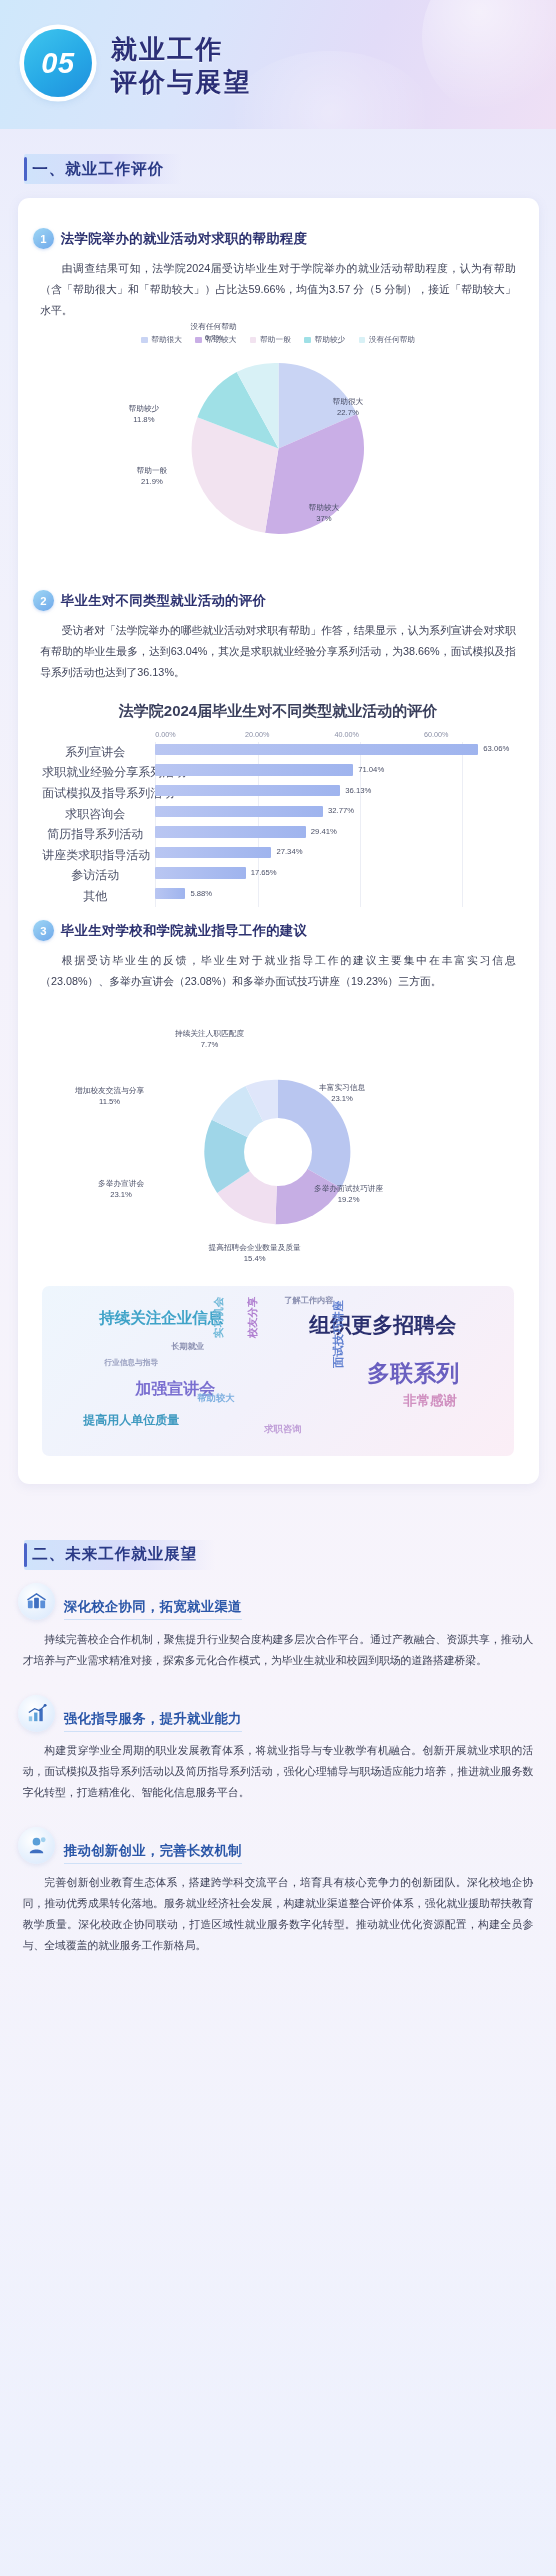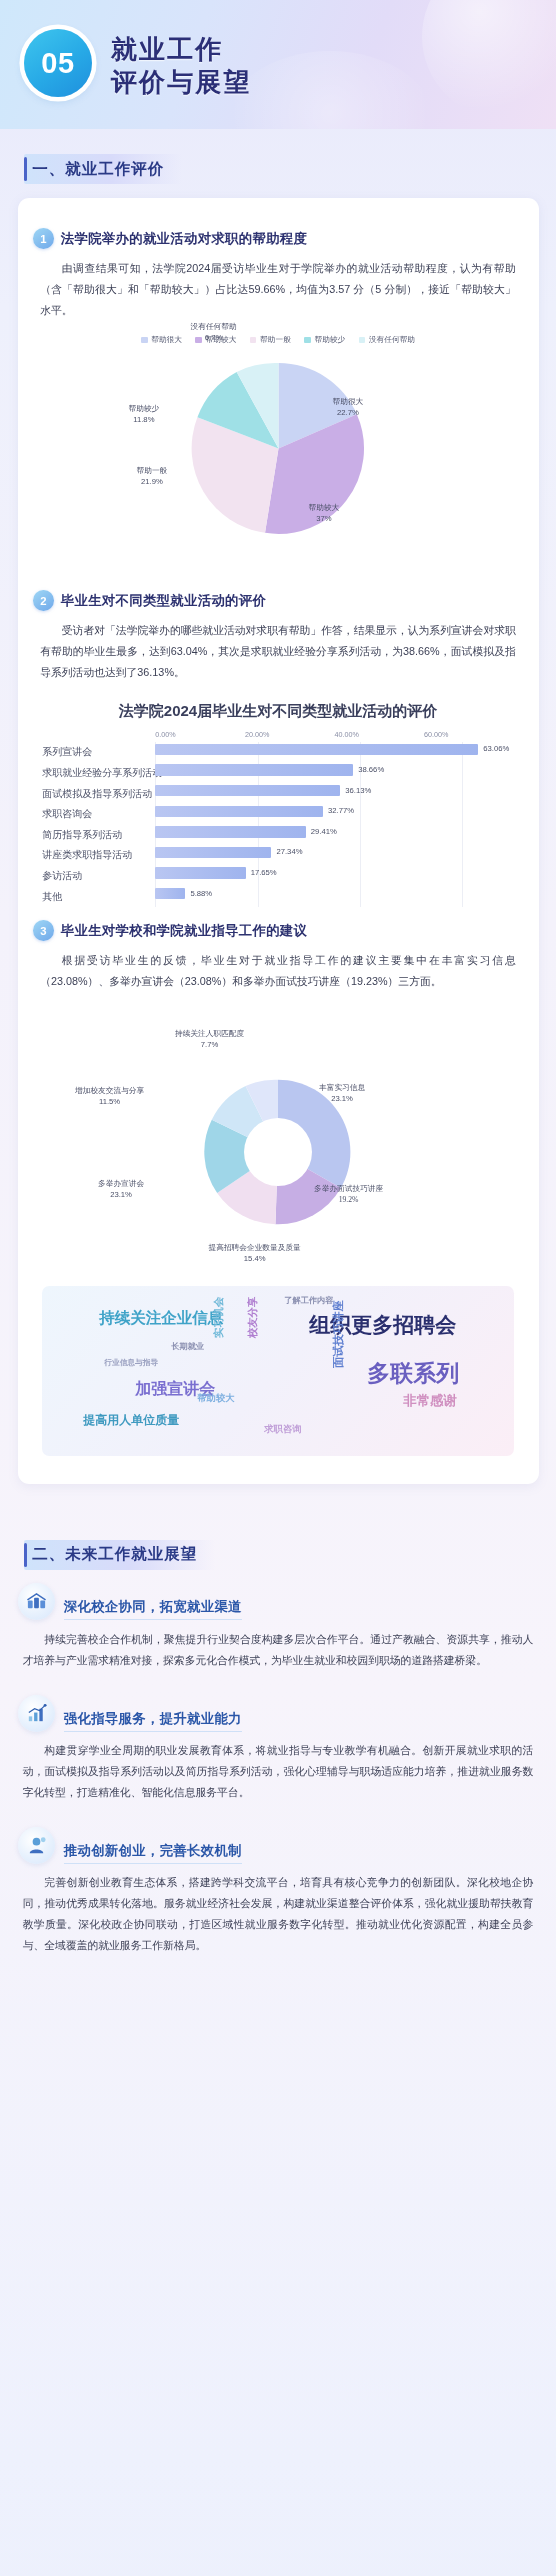--- a/index.html
+++ b/index.html
@@ -33,21 +33,21 @@
     background: radial-gradient(circle at 50% 40%, rgba(255,255,255,.35), rgba(255,255,255,0) 70%);
   }
   .num-badge {
     position: absolute; left: 24px; top: 29px;
     width: 68px; height: 68px; border-radius: 50%;
     background: linear-gradient(145deg, #3fc6ee 0%, #27a9e6 55%, #1f8fdd 100%);
     box-shadow: 0 0 0 4.6px #ffffff, 0 3.1px 9.3px rgba(40,120,190,.25);
     display: flex; align-items: center; justify-content: center;
   }
   .num-badge span {
-    color: #fff; font-size: 29px; font-weight: bold; letter-spacing: 0.5px;
+    color: #fff; font-size: 29px; font-weight: bold; letter-spacing: 0.5px; font-style: italic;
   }
   .header-title {
     position: absolute; left: 111px; top: 33px;
   }
   .header-title .line {
     font-size: 26px; font-weight: bold; color: #2b2f77;
     letter-spacing: 2.1px; line-height: 1.28;
     text-shadow: 0 1px 1.5px rgba(255,255,255,.75);
   }
 
@@ -140,22 +140,22 @@
   .bar-grid {
     position: absolute; top: 0; bottom: 0; left: 113px; right: 0;
   }
   .bar-grid i {
     position: absolute; top: 0; bottom: 0; width: 0.5px; background: #eceef5;
   }
   .bar-row {
     display: flex; align-items: center; height: 20.6px; position: relative;
   }
   .bar-row .lbl {
-    width: 113px; text-align: left; padding-right: 7.2px;
-    font-size: 10px; color: #4c5168; white-space: nowrap;
+    width: 113px; text-align: center; padding-right: 7.2px;
+    font-size: 12px; color: #4c5168; white-space: nowrap;
   }
   .bar-row .track { flex: 1; position: relative; height: 17px; }
   .bar-row .fill {
     height: 11.3px; border-radius: 1px;
     background: linear-gradient(90deg,#b9c6f2,#9fb4ee);
   }
   .bar-row .val {
     position: absolute; top: 0.5px; font-size: 7.7px; color: #4c5168;
   }
 
@@ -314,21 +314,21 @@
           <div class="lbl">系列宣讲会</div>
           <div class="track">
             <div class="fill" style="width:90.1%"></div>
             <div class="val" style="left:91.5%">63.06%</div>
           </div>
         </div>
         <div class="bar-row">
           <div class="lbl">求职就业经验分享系列活动</div>
           <div class="track">
             <div class="fill" style="width:55.2%"></div>
-            <div class="val" style="left:56.6%">38.66%</div>
+            <div class="val" style="left:56.6%">71.04%</div>
           </div>
         </div>
         <div class="bar-row">
           <div class="lbl">面试模拟及指导系列活动</div>
           <div class="track">
             <div class="fill" style="width:51.6%"></div>
             <div class="val" style="left:53%">36.13%</div>
           </div>
         </div>
         <div class="bar-row">
@@ -390,21 +390,21 @@
           <path d="M100,100 L28.4,148.1 A85,85 0 0,1 22.1,62.0 Z" fill="#9fd6e8"></path>
 
           <path d="M100,100 L22.1,62.0 A85,85 0 0,1 61.9,22.3 Z" fill="#cfe6f7"></path>
 
           <path d="M100,100 L61.9,22.3 A85,85 0 0,1 100,15 Z" fill="#dfe6fa"></path>
           <circle cx="100" cy="100" r="40" fill="#ffffff"></circle>
         </svg>
         <div class="donut-label" style="left:126px; top:15.5px;">
           <b>丰富实习信息</b><span>23.1%</span>
         </div>
-        <div class="donut-label" style="left:121px; top:116px;font-family:Liberation Serif, serif;">
+        <div class="donut-label" style="left:121px; top:116px;">
           <b>多举办面试技巧讲座</b><span>19.2%</span>
         </div>
         <div class="donut-label" style="left:15.5px; top:175px;">
           <b>提高招聘会企业数量及质量</b><span>15.4%</span>
         </div>
         <div class="donut-label" style="left:-95px; top:111px;">
           <b>多举办宣讲会</b><span>23.1%</span>
         </div>
         <div class="donut-label" style="left:-118px; top:18px;">
           <b>增加校友交流与分享</b><span>11.5%</span>

